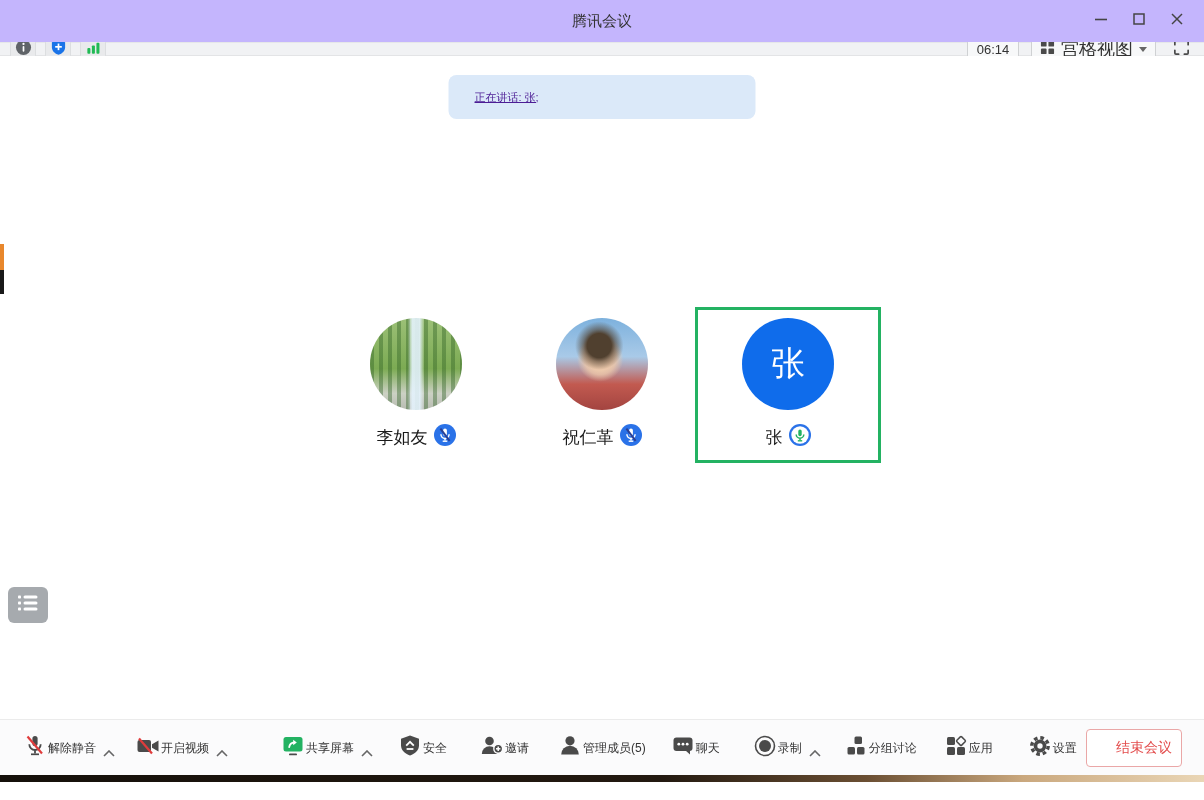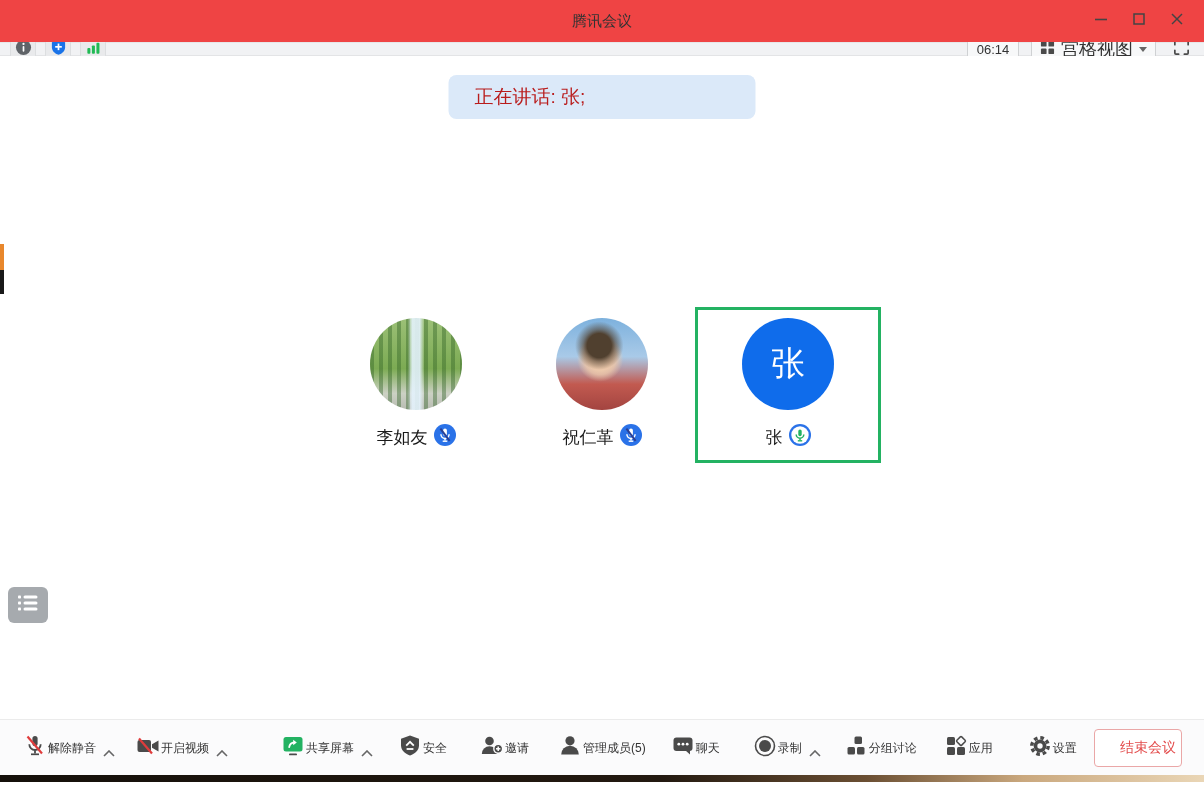--- a/index.html
+++ b/index.html
@@ -1,38 +1,38 @@
 <!DOCTYPE html>
 <html><head>
 <meta charset="utf-8">
 <style>
   * { margin:0; padding:0; box-sizing:border-box; }
   html,body { width:1204px; height:800px; overflow:hidden; }
   body { font-family:"Liberation Sans","DejaVu Sans",sans-serif; background:#fff; position:relative; }
 
   
-  .titlebar { height:42px; background:#ef4444; display:flex; align-items:center; justify-content:center; position:relative; }
+  .titlebar { height:42px; background:#c4b5fd; display:flex; align-items:center; justify-content:center; position:relative; }
   .titlebar .title { font-size:15px; color:#333; }
   .win-controls { position:absolute; right:8px; top:0; height:42px; display:flex; align-items:center; }
   .win-btn { width:38px; height:42px; display:flex; align-items:center; justify-content:center; cursor:pointer; }
 
   
   .toolbar { height:14px; background:#f1f2f4; border-top:1px solid #e6e7e9; border-bottom:1px solid #e3e4e6; display:flex; align-items:center; padding:0 10px; }
   .tb-left { display:flex; align-items:center; gap:9px; }
   .tb-iconbtn { width:26px; height:24px; background:#e9eaec; border:1px solid #dcdee0; border-radius:3px; display:flex; align-items:center; justify-content:center; }
   .tb-right { margin-left:auto; display:flex; align-items:center; gap:12px; }
   .timer-box { min-width:52px; height:24px; background:#f7f8f9; border:1px solid #cfd1d3; border-radius:2px; display:flex; align-items:center; justify-content:center; font-size:13px; color:#333; }
   .view-btn { height:24px; background:#f7f8f9; border:1px solid #cfd1d3; border-radius:2px; display:flex; align-items:center; gap:6px; padding:0 8px; font-size:18px; color:#333; }
   .caret-down { width:0; height:0; border-left:4px solid transparent; border-right:4px solid transparent; border-top:5px solid #666; }
   .fs-btn { width:26px; height:24px; display:flex; align-items:center; justify-content:center; }
 
   
   .stage { position:relative; height:663px; background:#fff; }
   .banner { position:absolute; top:19px; left:50%; transform:translateX(-50%); width:307px; height:44px; background:#dbe9f9; border-radius:8px; padding-left:26px; display:flex; align-items:center; }
-  .banner span { font-size:19px; color:#b91c1c; }
+  .banner span { font-size:11px; color:#4c1d95;text-decoration:underline; }
 
   .edge-sliver-orange { position:absolute; left:0; top:188px; width:4px; height:26px; background:#e8872c; }
   .edge-sliver-black  { position:absolute; left:0; top:214px; width:4px; height:24px; background:#191919; }
 
   .participants { position:absolute; top:251px; left:0; width:100%; display:flex; justify-content:center; }
   .tile { width:186px; height:156px; display:flex; flex-direction:column; align-items:center; padding-top:8px; border:3px solid transparent; }
   .tile.speaking { border-color:#23b262; }
   .avatar { width:92px; height:92px; border-radius:50%; position:relative; flex:none; }
   .avatar.initial-avatar { background:#0f6ceb; display:flex; align-items:center; justify-content:center; }
   .avatar.initial-avatar .init { color:#fff; font-size:34px; }
@@ -60,21 +60,21 @@
 
   
   .footer { height:56px; background:#fbfbfc; border-top:1px solid #ebebeb; display:flex; align-items:center; padding:0 22px 0 22px; }
   .f-group { display:flex; align-items:flex-start; }
   .f-item { display:flex; align-items:center; cursor:pointer; }
   .f-item .f-label { font-size:12px; color:#333; margin-top:2px; white-space:nowrap; }
   .f-chevron { margin:10px 0 0 7px; cursor:pointer; }
   .g1{margin-right:20px;} .g2{margin-right:52px;} .g3{margin-right:24px;} .g4{margin-right:32px;}
   .g5{margin-right:28px;} .g6{margin-right:24px;} .g7{margin-right:32px;} .g8{margin-right:22px;}
   .g9{margin-right:26px;justify-content:flex-end;} .g10{margin-right:34px;}
-  .end-btn { margin-left:auto; width:88px; height:38px; background:#fff; border:1px solid #eaa7a7; border-radius:4px; color:#e34d4d; font-size:14px; display:flex; align-items:center; justify-content:center; cursor:pointer;padding-left:20px; }
+  .end-btn { margin-left:auto; width:96px; height:38px; background:#fff; border:1px solid #eaa7a7; border-radius:4px; color:#e34d4d; font-size:14px; display:flex; align-items:center; justify-content:center; cursor:pointer;padding-left:20px; }
 
   .bottom-strip { height:7px; background:linear-gradient(90deg,#15100a 0%,#231910 55%,#6b4f33 72%,#caa87e 85%,#ead6b6 100%); }
 </style>
 </head>
 <body>
 
 <div class="titlebar">
   <span class="title">腾讯会议</span>
   <div class="win-controls">
     <div class="win-btn">

